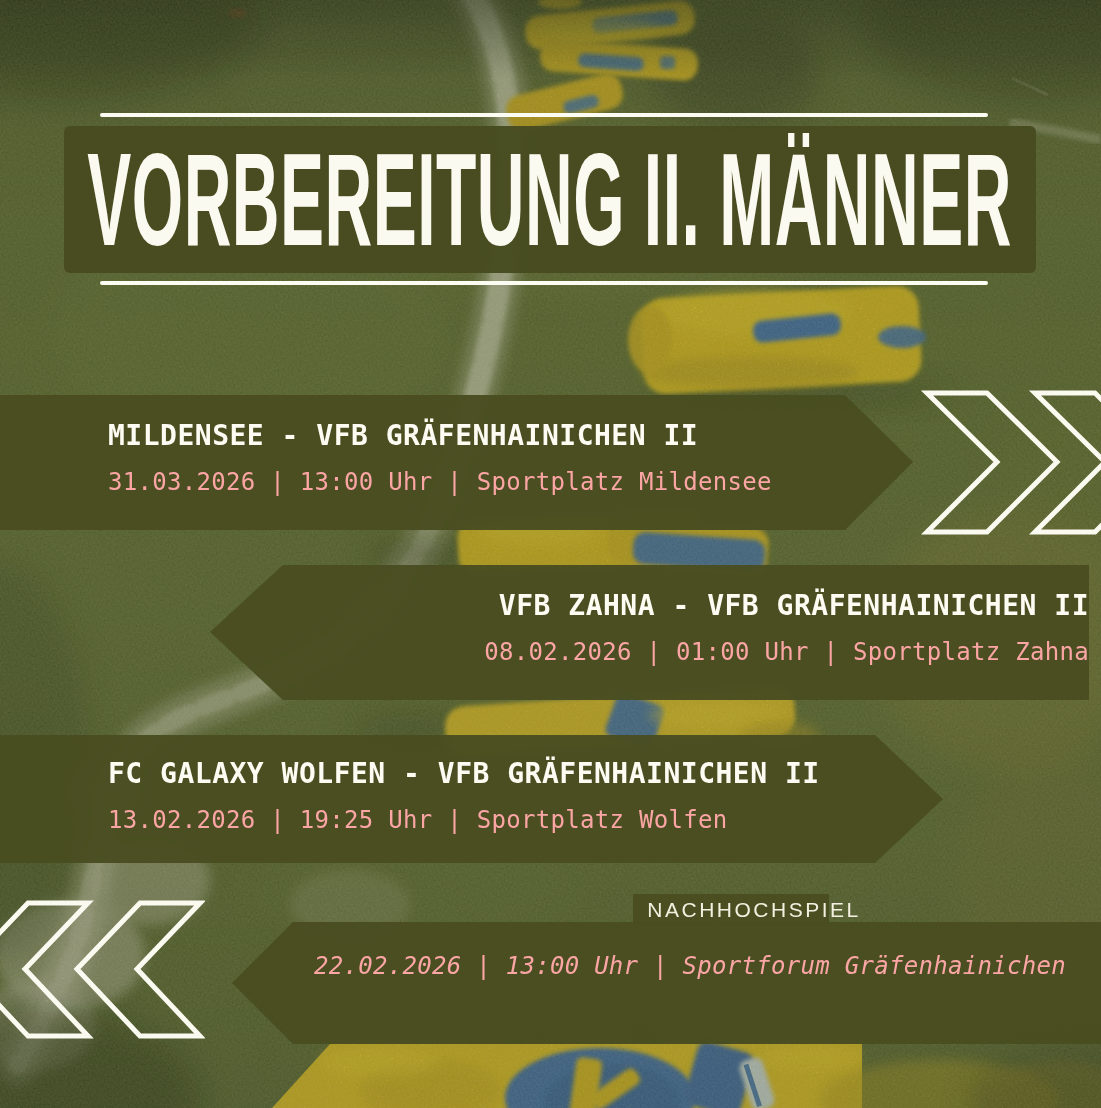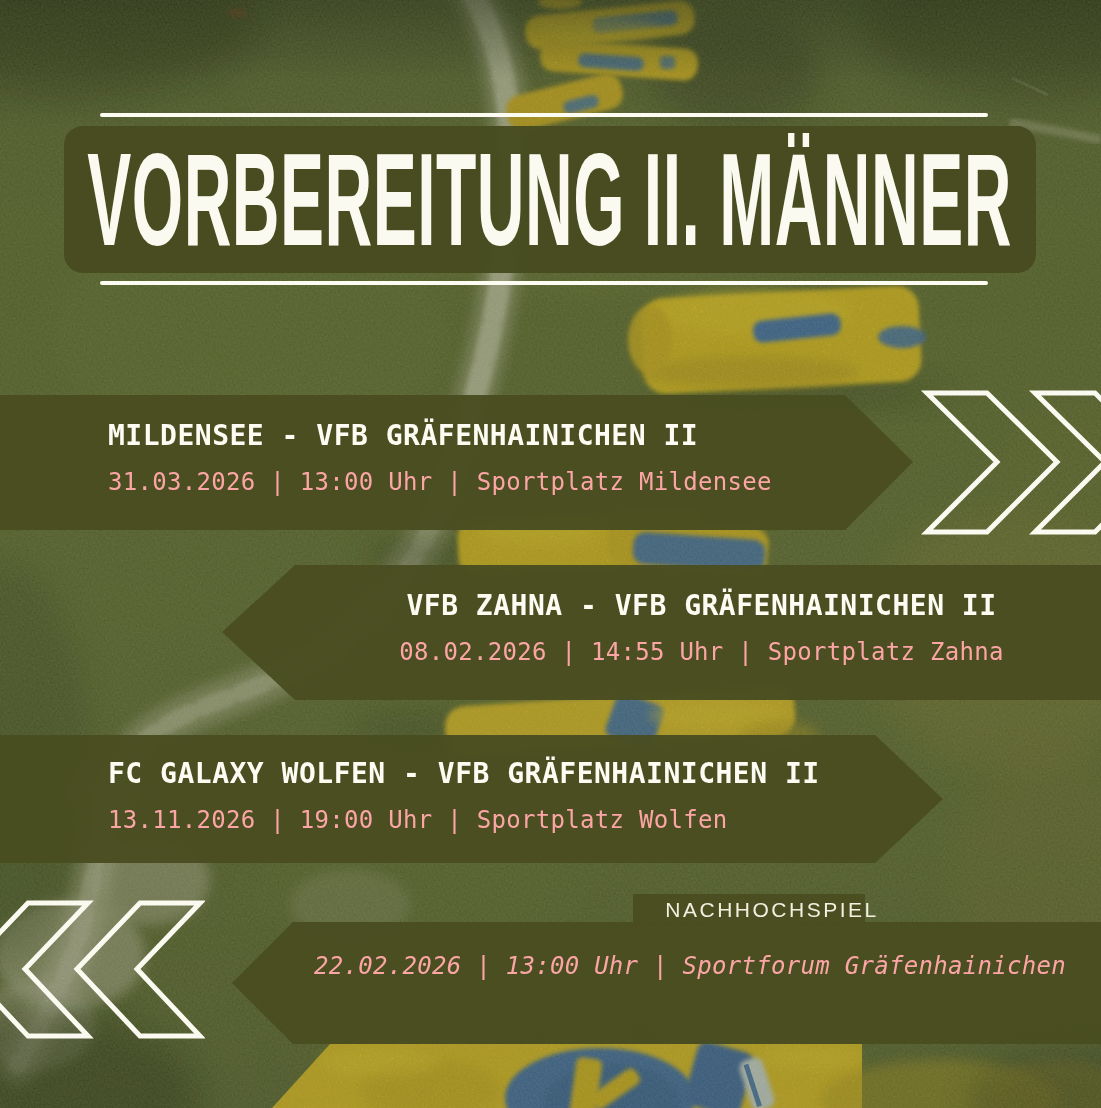--- a/index.html
+++ b/index.html
@@ -5,41 +5,41 @@
   html,body{margin:0;padding:0;background:#222;}
   .poster{position:relative;width:1101px;height:1108px;overflow:hidden;
           font-family:"Liberation Sans",sans-serif;background:#4d5b22;}
   .poster *{box-sizing:border-box;}
   svg.bg{position:absolute;left:0;top:0;z-index:0;display:block;}
 
   
   .rule{position:absolute;left:100px;width:888px;height:4px;background:#fcfcf3;border-radius:2px;z-index:2;}
   .rule-top{top:113px;}
   .rule-bottom{top:281px;}
-  .title-box{position:absolute;left:64px;top:126px;width:972px;height:147px;border-radius:19px;
+  .title-box{position:absolute;left:64px;top:126px;width:972px;height:147px;border-radius:6px;
              background:rgba(71,75,32,.97);z-index:2;display:flex;align-items:center;justify-content:center;}
   .title-box .t{display:inline-block;white-space:nowrap;transform:scaleX(.5);transform-origin:center;
                 font-weight:700;font-size:132px;line-height:1;letter-spacing:1px;color:#fbfaf0;}
 
   
   .banner{position:absolute;z-index:2;background:rgba(73,77,33,.97);color:#fdfcf3;
           display:flex;flex-direction:column;}
   .match-title{font:700 28px/30px "DejaVu Sans Mono",monospace;letter-spacing:.5px;color:#fdfcf3;white-space:nowrap;}
   .match-details{font:400 24px/28px "DejaVu Sans Mono",monospace;letter-spacing:.3px;color:#fca5a5;
                  margin-top:17px;white-space:nowrap;}
   .banner-1{left:0;top:395px;width:913px;height:157px;padding:26px 0 0 108px;
             clip-path:polygon(0 0,845px 0,913px 67px,845px 135px,0 135px);}
-  .banner-2{left:222px;top:565px;width:879px;height:159px;padding:26px 0 0 80px;align-items:center;
+  .banner-2{left:210px;top:565px;width:879px;height:159px;padding:26px 0 0 80px;align-items:flex-end;
             clip-path:polygon(73px 0,879px 0,879px 135px,73px 135px,0 67px);}
   .banner-3{left:0;top:735px;width:943px;height:128px;padding:24px 0 0 108px;
             clip-path:polygon(0 0,875px 0,943px 64px,875px 128px,0 128px);}
   .banner-4{left:232px;top:922px;width:869px;height:122px;padding:16px 0 0 47px;align-items:center;
             clip-path:polygon(61px 0,869px 0,869px 122px,61px 122px,0 61px);}
   .banner-4 .match-details{margin-top:14px;font-style:italic;}
-  .match-label-box{position:absolute;left:633px;top:894px;width:232px;height:31px;z-index:2;
+  .match-label-box{position:absolute;left:633px;top:894px;width:196px;height:31px;z-index:2;
                    background:rgba(73,77,33,.97);display:flex;align-items:center;justify-content:center;padding-left:46px;}
   .match-label{font:400 21px/31px "Liberation Sans",sans-serif;letter-spacing:2.5px;color:#f3f0e0;white-space:nowrap;}
 
   
   .chev{position:absolute;z-index:3;}
   .chev polygon{fill:none;stroke:#fbfaf0;stroke-width:5;stroke-linejoin:miter;}
   .chev-right{left:920px;top:390px;}
   .chev-left{left:-40px;top:900px;}
 </style>
 </head>
@@ -204,26 +204,26 @@
     <div class="match-details">31.03.2026 | 13:00 Uhr | Sportplatz Mildensee</div>
   </div>
 
   <svg class="chev chev-right" width="181" height="145" viewBox="0 0 181 145" aria-hidden="true">
     <polygon points="7,3 67,3 137,72 67,142 7,142 77,72"></polygon>
     <polygon points="115,3 175,3 245,72 175,142 115,142 185,72"></polygon>
   </svg>
 
   <div class="banner banner-2">
     <div class="match-title">VFB ZAHNA - VFB GRÄFENHAINICHEN II</div>
-    <div class="match-details">08.02.2026 | 14:55 Uhr | Sportplatz Zahna</div>
+    <div class="match-details">08.02.2026 | 01:00 Uhr | Sportplatz Zahna</div>
   </div>
 
   <div class="banner banner-3">
     <div class="match-title">FC GALAXY WOLFEN - VFB GRÄFENHAINICHEN II</div>
-    <div class="match-details">13.11.2026 | 19:00 Uhr | Sportplatz Wolfen</div>
+    <div class="match-details">13.02.2026 | 19:25 Uhr | Sportplatz Wolfen</div>
   </div>
 
   <svg class="chev chev-left" width="245" height="140" viewBox="0 0 245 140" aria-hidden="true">
     <polygon points="68,3 128,3 65,69 128,136 68,136 5,69"></polygon>
     <polygon points="180,3 240,3 177,69 240,136 180,136 117,69"></polygon>
   </svg>
 
   <div class="match-label-box">
     <span class="match-label">NACHHOCHSPIEL</span>
   </div>

